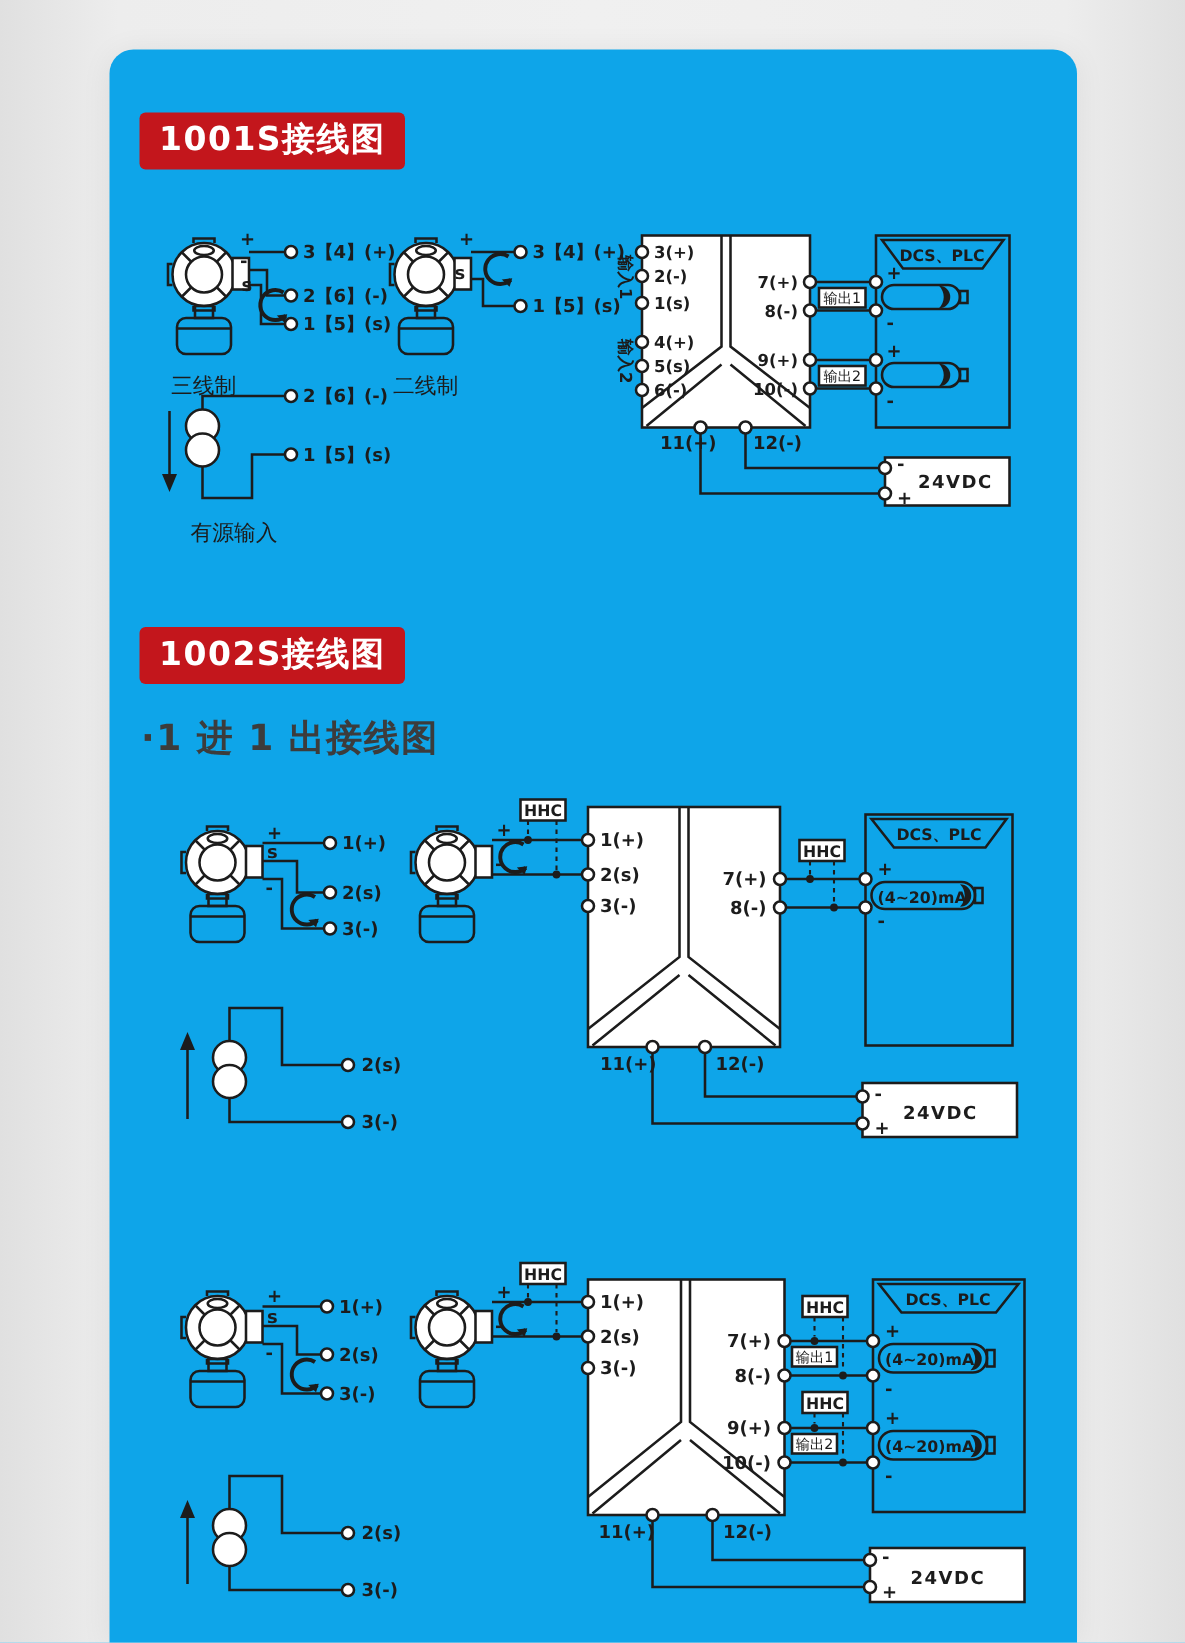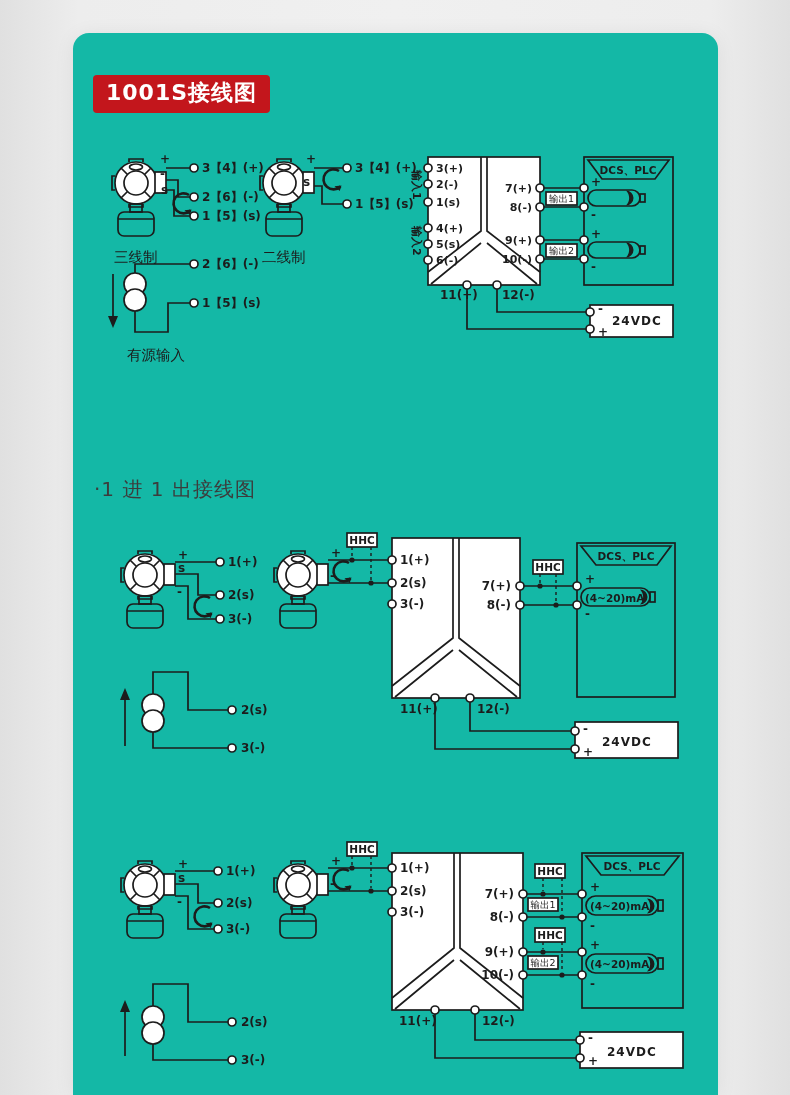--- a/index.html
+++ b/index.html
@@ -4,29 +4,29 @@
 <style>
   * { margin:0; padding:0; box-sizing:border-box; }
   html,body { width:790px; height:1095px; }
   body {
     position:relative; overflow:hidden;
     font-family:"DejaVu Sans","Liberation Sans",sans-serif;
     background:linear-gradient(90deg,#e0e0e0 0%,#ededed 10%,#f0f0f0 50%,#ededed 90%,#e0e0e0 100%);
   }
   .card {
     position:absolute; left:73px; top:33px; width:645px; height:1062px;
-    background:#14b8a6; border-radius:16px 16px 0 0;
+    background:#0ea5e9; border-radius:16px 16px 0 0;
     box-shadow:0 2px 20px rgba(0,0,0,0.07);
   }
   .badge {
     position:absolute; left:20px; display:inline-block;
     background:#c3161c; color:#fff; font-size:22px; font-weight:bold;
     padding:3px 13px 5px; border-radius:4px; letter-spacing:1px;
   }
-  .subtitle { position:absolute; left:21px; font-size:20px; color:#3c3c3c; font-weight:400; letter-spacing:1px; }
+  .subtitle { position:absolute; left:21px; font-size:24px; color:#3c3c3c; font-weight:700; letter-spacing:1px; }
   svg { position:absolute; left:0; display:block; }
   svg text { fill:#1c1c1c; }
   .ln { fill:none; stroke:#1c1c1c; stroke-width:1.7; }
   .wf { fill:#fff; stroke:#1c1c1c; stroke-width:1.7; }
   .dot { fill:#1c1c1c; stroke:none; }
   .dash { stroke-dasharray:3 3; stroke-width:1.4; }
   .tx  { font-size:12px; font-weight:bold; }
   .t11 { font-size:11px; font-weight:bold; }
   .t10 { font-size:10.5px; font-weight:bold; }
   .t9  { font-size:9.5px; }
@@ -172,20 +172,21 @@
       <path class="ln" d="M497,289 V312 H586 M467,289 V329 H586"></path>
       <rect x="590" y="305" width="83" height="32" class="wf"></rect>
       <circle cx="590" cy="312" r="4" class="wf"></circle>
         <circle cx="590" cy="329" r="4" class="wf"></circle>
       <text class="mk" x="598" y="313">-</text>
       <text class="mk" x="598" y="336">+</text>
       <text class="tx" x="612" y="325" style="letter-spacing:1px">24VDC</text>
     </g>
   </svg>
 
+  <div class="badge" style="top:385px">1002S接线图</div>
   <div class="subtitle" style="top:443px">·1 进 1 出接线图</div>
 
   <svg style="top:477px" width="645" height="280" viewBox="73 510 645 280">
     <g>
       <path class="ln" d="M175,562 H216 M175,574 H198 V595 H216 M175,586 H188 V619 H216"></path>
       <use href="#xmtr" x="145" y="575"></use>
       <use href="#cres" x="204" y="607"></use>
       <text class="mk" x="178" y="559">+</text>
       <text class="mk" x="178" y="572">s</text>
       <text class="mk" x="177" y="596">-</text>

